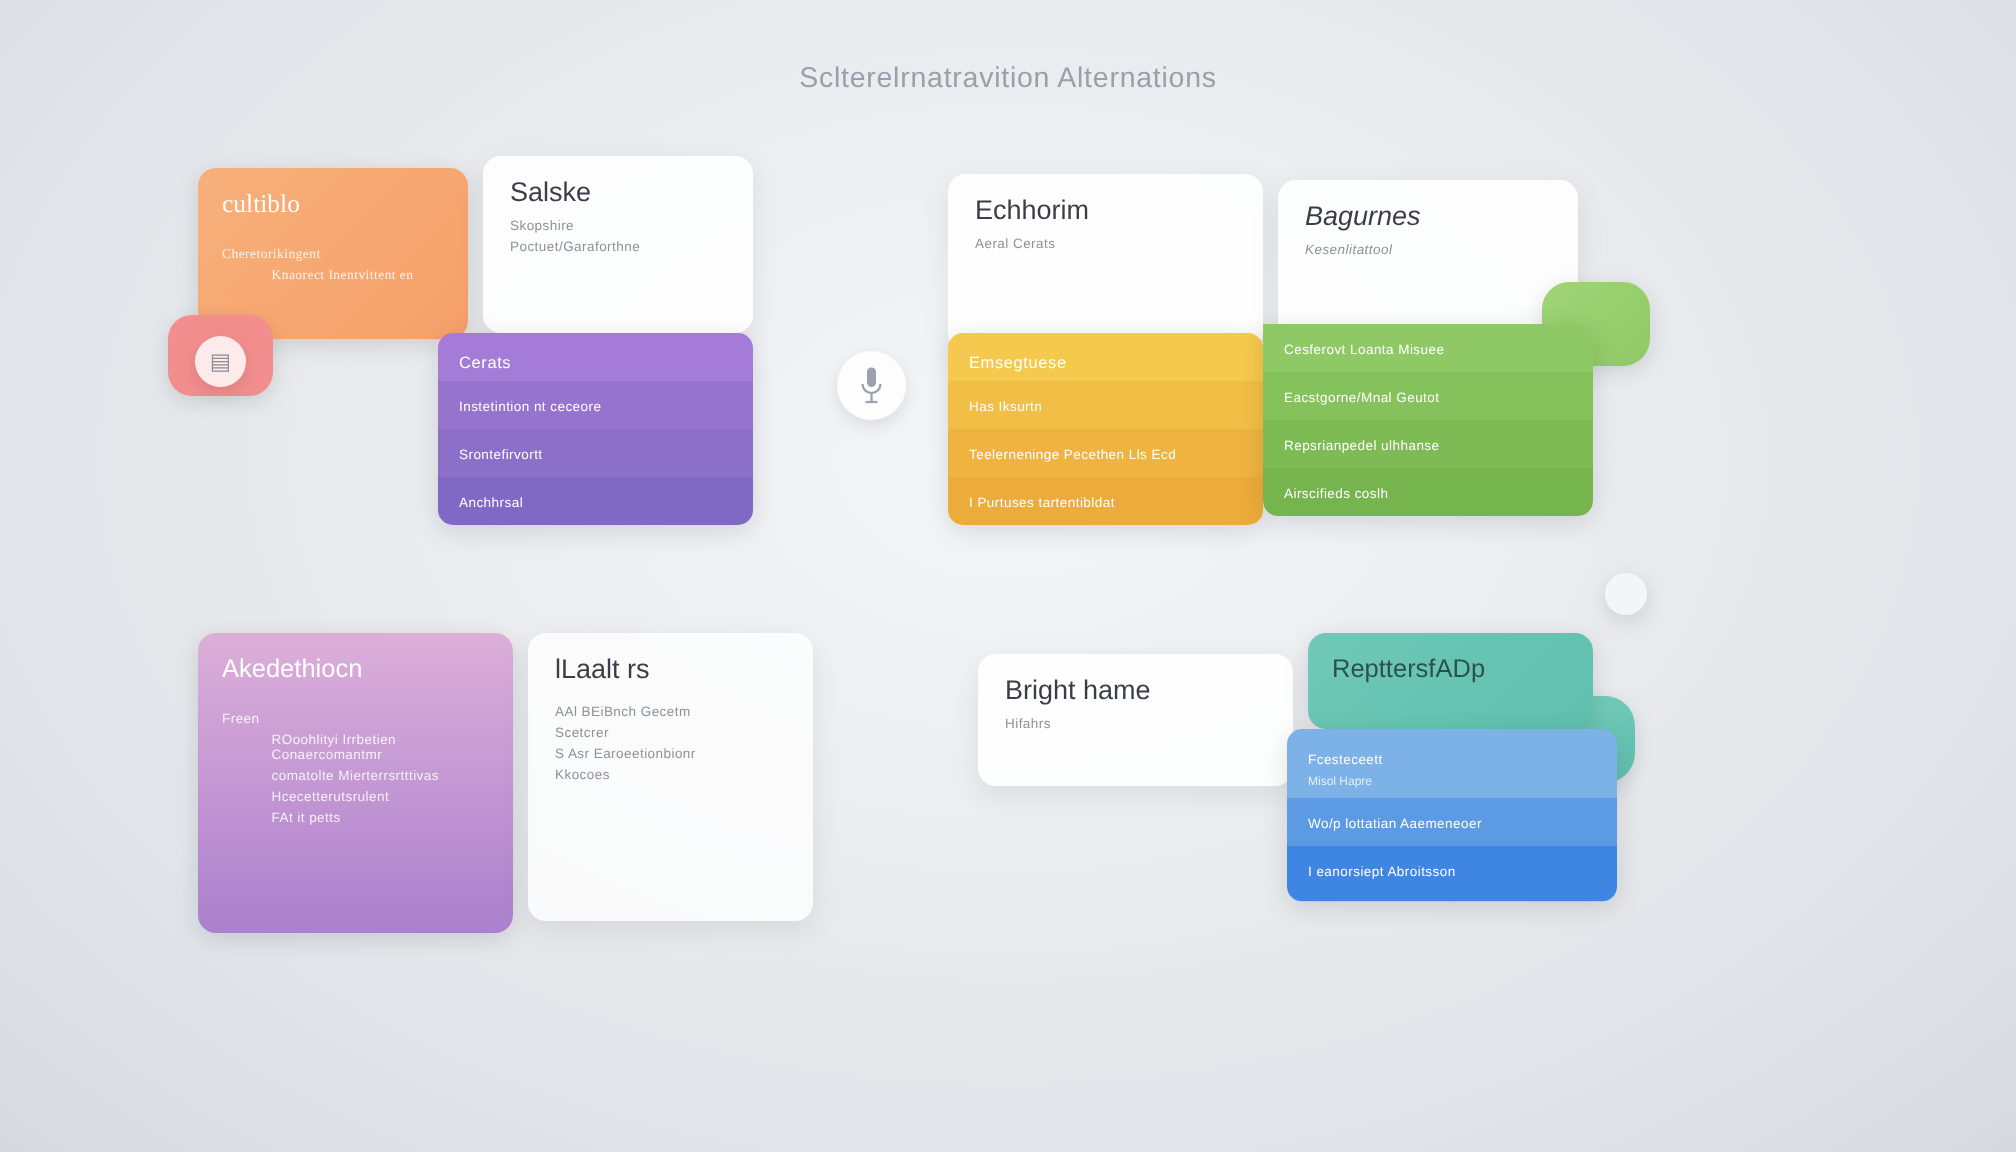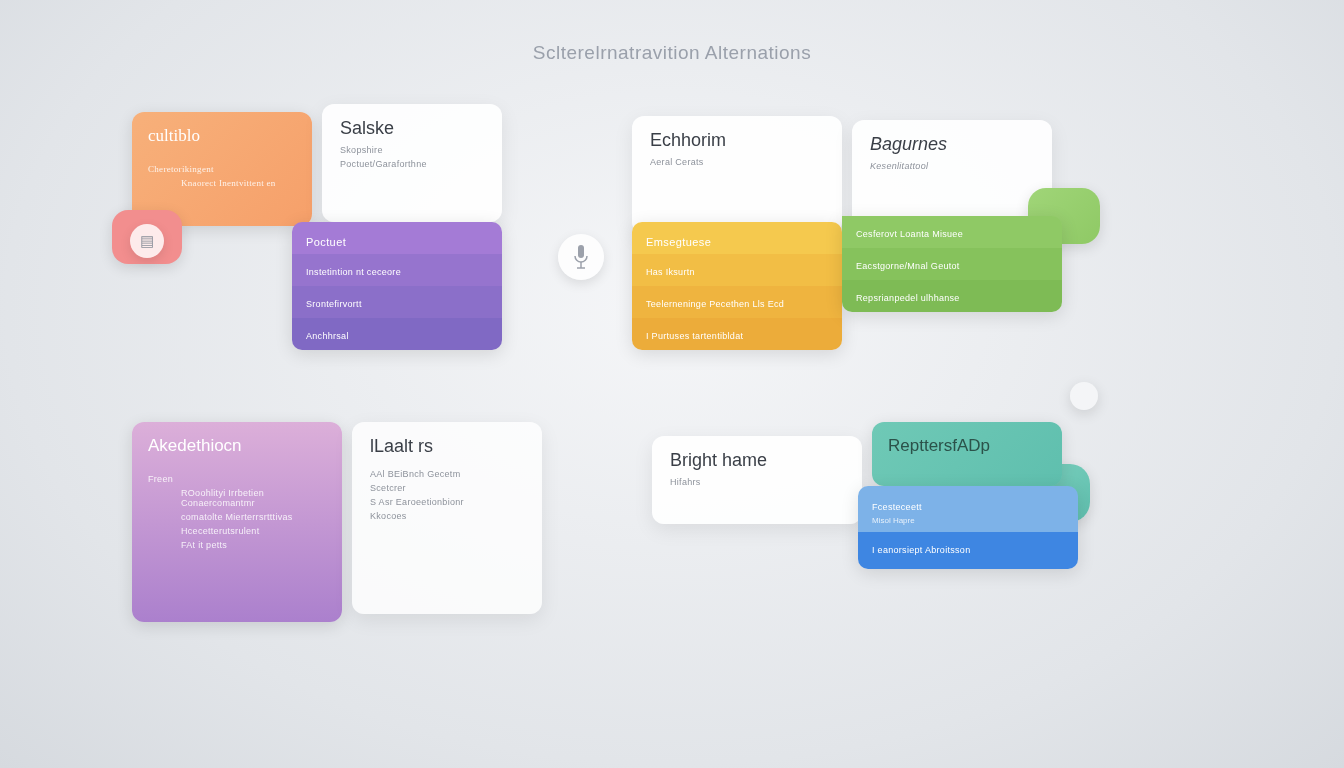--- a/index.html
+++ b/index.html
@@ -110,21 +110,21 @@
     <div class="badge-circle" style="left:-2px; top:120px; width:34px;height:34px; font-size:15px;">▤</div>
 
     <div class="card-white" style="position:absolute; left:190px; top:0; width:180px; height:118px;">
       <span class="label">Salske</span>
       <span class="sub">Skopshire</span>
       <span class="line">Poctuet/Garaforthne</span>
     </div>
 
     <div class="stack" style="position:absolute; left:160px; top:118px; width:210px;">
       <div class="hdr" style="background:#a47bd6;">
-        <span class="label">Poctuet</span>
+        <span class="label">Cerats</span>
       </div>
       <div class="row" style="background:#9674ce;">
         <span class="label">Instetintion nt ceceore</span>
       </div>
       <div class="row" style="background:#8b6fc9;">
         <span class="label">Srontefirvortt</span>
       </div>
       <div class="row" style="background:#8069c4;">
         <span class="label">Anchhrsal</span>
       </div>
@@ -172,20 +172,23 @@
     <div class="stack" style="position:absolute; left:210px; top:112px; width:220px; border-top-left-radius:0;">
       <div class="row" style="background:#8fc965;">
         <span class="label">Cesferovt Loanta Misuee</span>
       </div>
       <div class="row" style="background:#86c25c;">
         <span class="label">Eacstgorne/Mnal Geutot</span>
       </div>
       <div class="row" style="background:#7ebb55;">
         <span class="label">Repsrianpedel ulhhanse</span>
       </div>
+      <div class="row" style="background:#76b44e;">
+        <span class="label">Airscifieds coslh</span>
+      </div>
     </div>
   </div>
 
   <div class="pill" style="left:978px; top:278px; width:28px; height:28px; background:rgba(255,255,255,0.5); border-radius:50%;"></div>
 
   <div class="group" style="left:40px; top:318px;">
 
     <div class="card-color" style="position:absolute; left:0; top:0; width:210px; height:200px; background:linear-gradient(180deg,#dcafd9,#ab80cd);">
       <span class="label">Akedethiocn</span>
       <span class="sub">Freen</span>
@@ -215,19 +218,22 @@
 
     <div class="card-color" style="position:absolute; left:220px; top:0; width:190px; height:64px; background:linear-gradient(135deg,#6fc9b6,#5fbfae);">
       <span class="label" style="color:#2b524a;">RepttersfADp</span>
     </div>
 
     <div class="stack" style="position:absolute; left:206px; top:64px; width:220px;">
       <div class="row" style="background:#7db2e8; padding-top:10px;">
         <span class="label">Fcesteceett</span>
         <div class="sub">Misol Hapre</div>
       </div>
+      <div class="row" style="background:#5c9ae4;">
+        <span class="label">Wo/p lottatian Aaemeneoer</span>
+      </div>
       <div class="row" style="background:#3e86e2; padding-bottom:12px;">
         <span class="label">I eanorsiept Abroitsson</span>
       </div>
     </div>
   </div>
 
 </div>
 
 </body></html>

